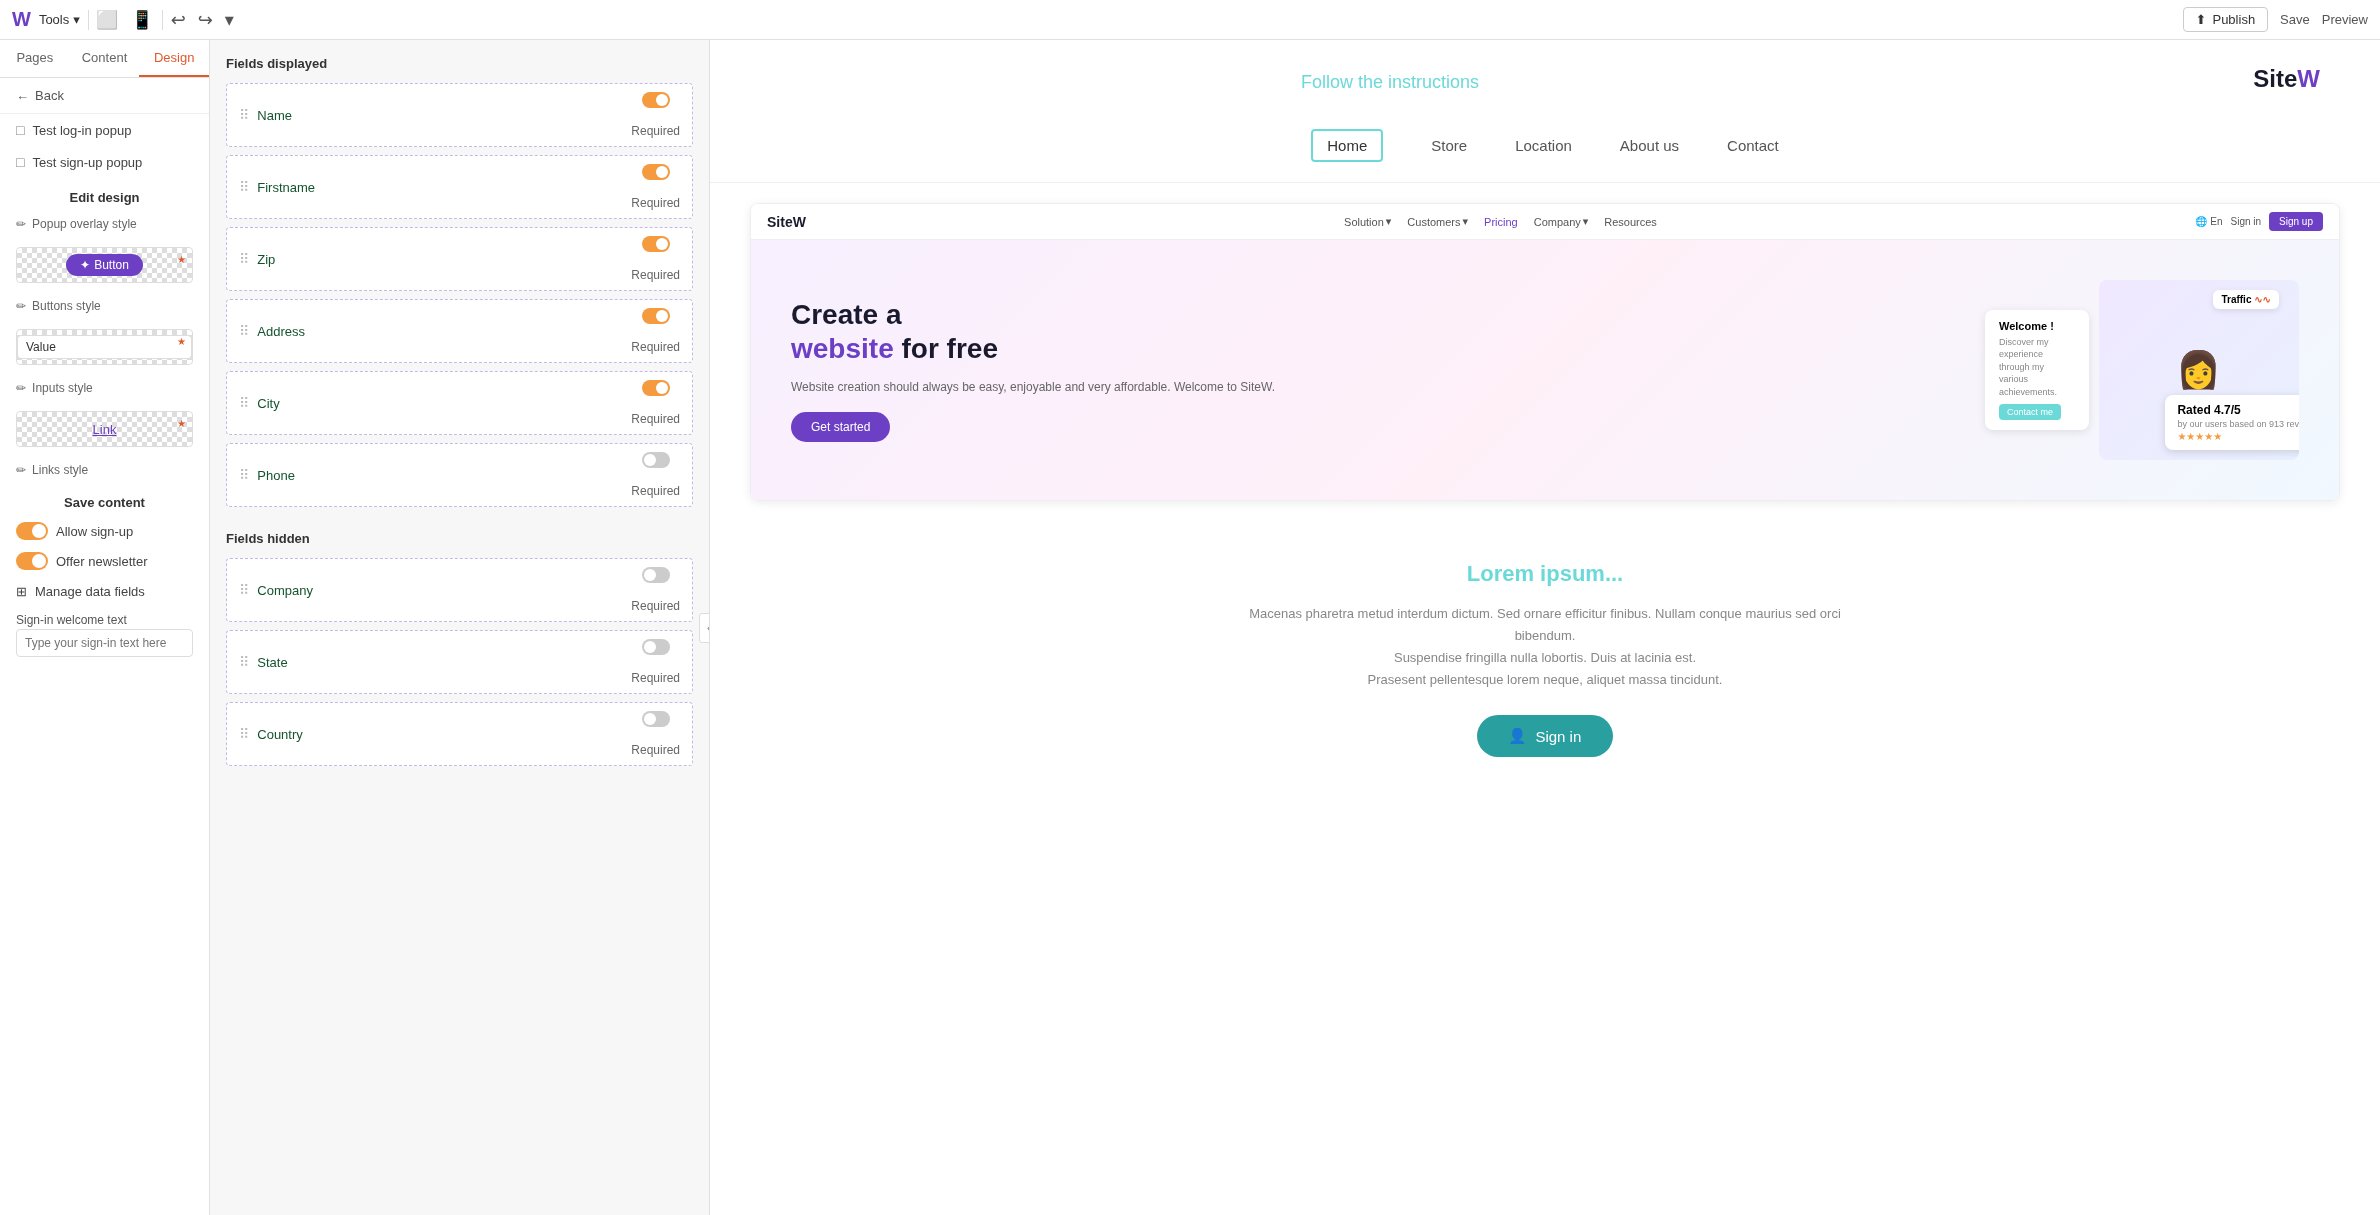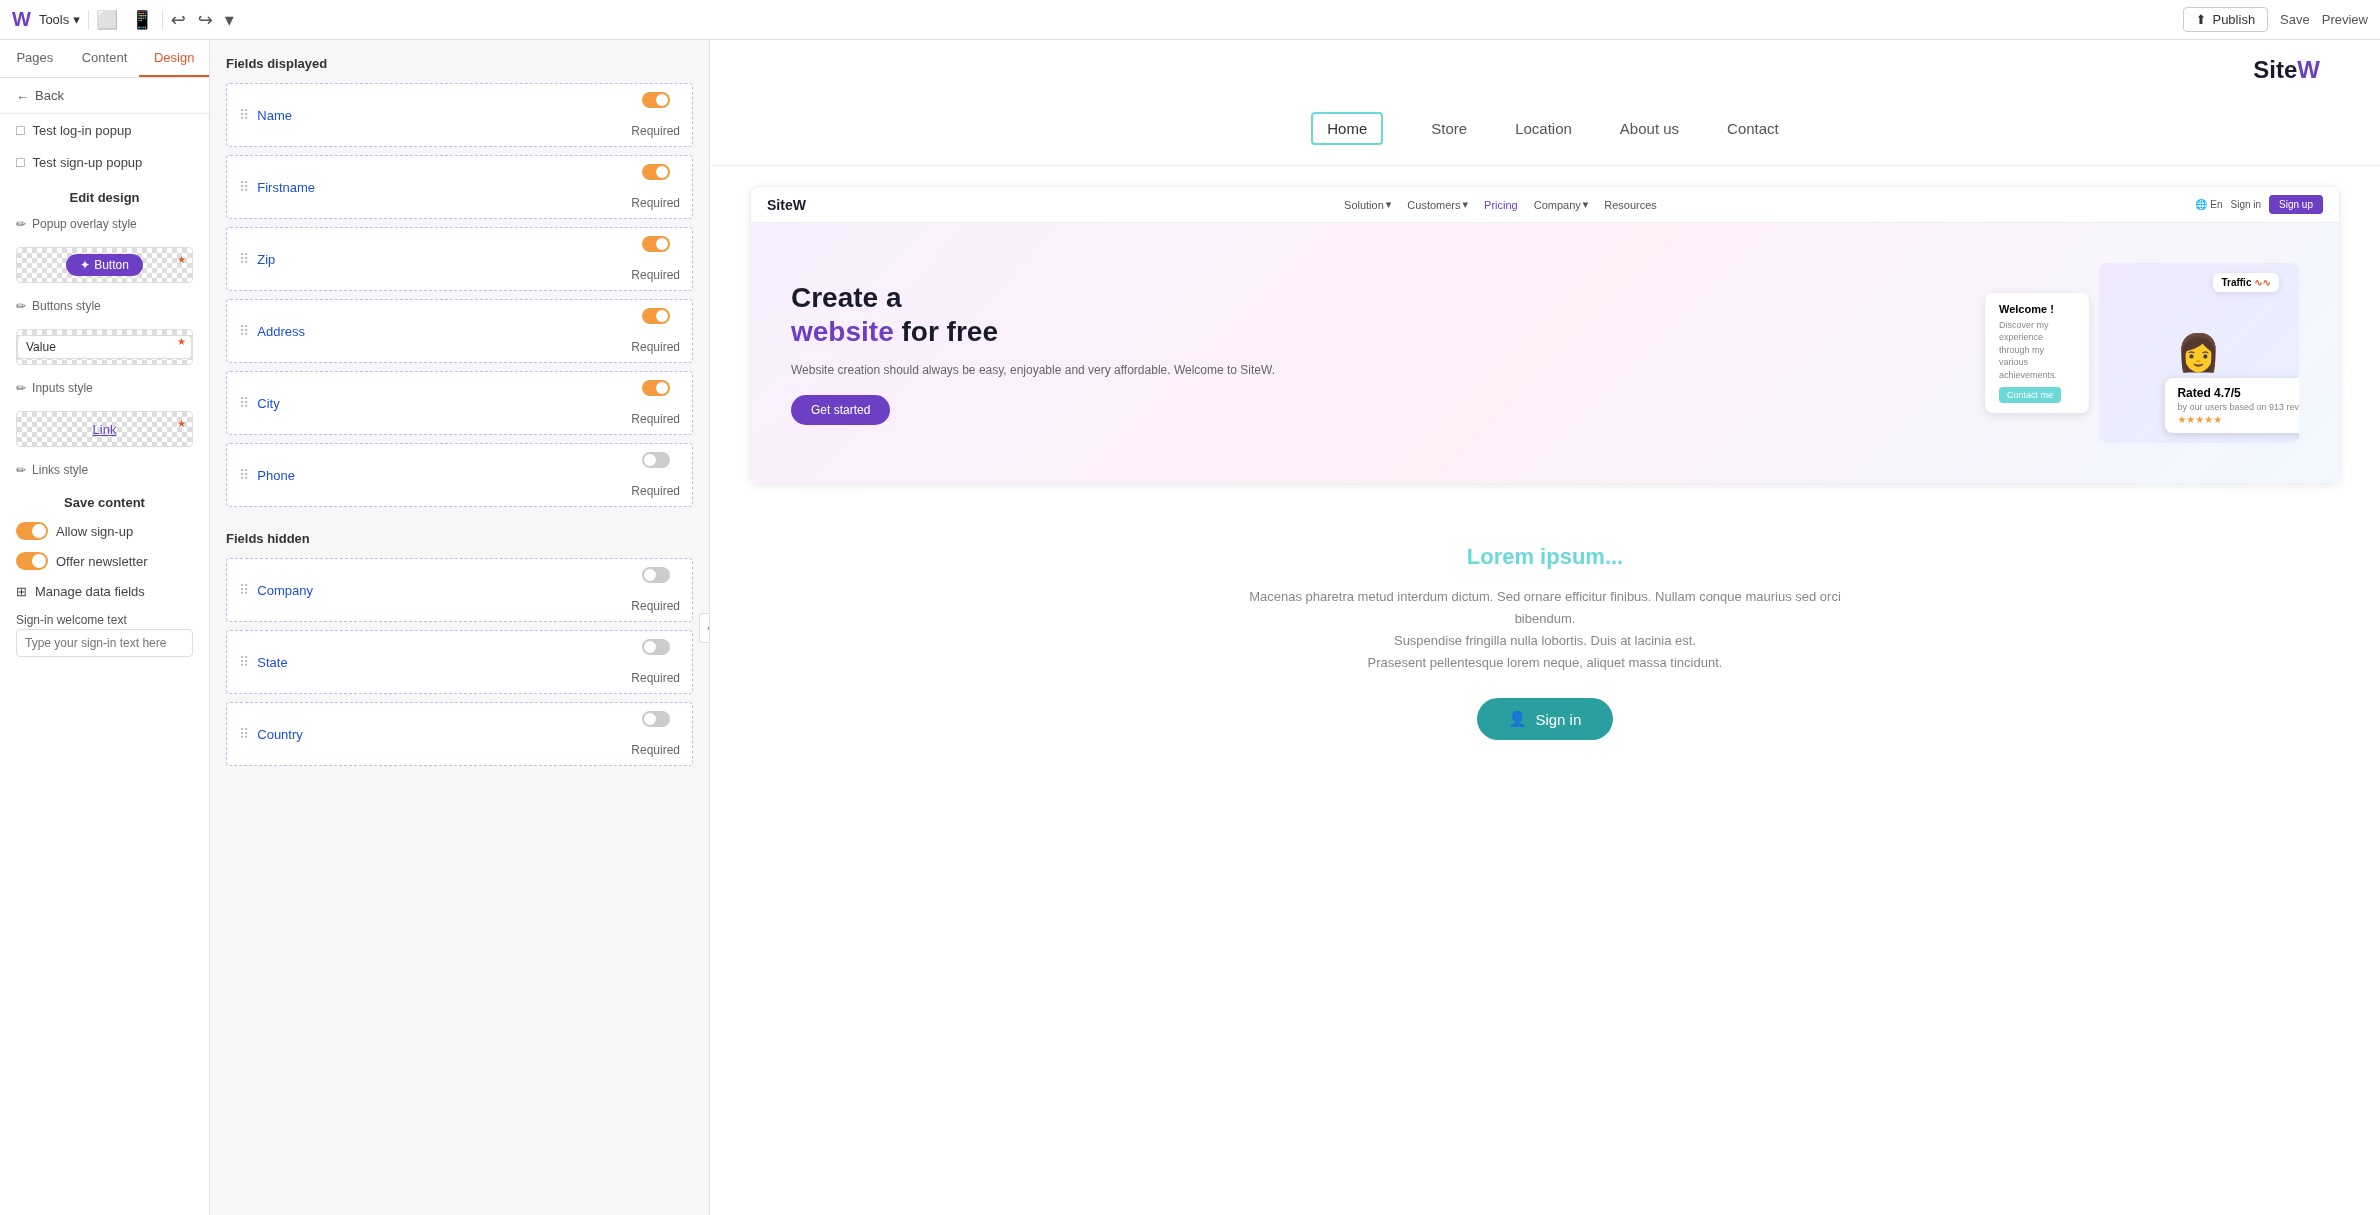--- a/index.html
+++ b/index.html
@@ -99,21 +99,21 @@
     }
     .panel-section { padding: 16px; }
     .panel-section-title { font-size: 13px; font-weight: 600; color: #333; margin-bottom: 12px; }
     .field-row {
       display: flex; align-items: center; justify-content: space-between;
       padding: 8px 12px; background: #fff; border: 1px dashed #c5b8e8;
       border-radius: 4px; margin-bottom: 8px;
     }
     .field-row-left { display: flex; align-items: center; gap: 8px; }
     .drag-icon { color: #bbb; font-size: 14px; cursor: grab; }
-    .field-name { font-size: 13px; color: #1d4ed8; }
+    .field-name { font-size: 13px; color: #14532d; }
     .field-controls { display: flex; align-items: center; gap: 16px; flex-direction: column; }
     .toggle-sm {
       width: 28px; height: 16px; border-radius: 8px; background: #f59b3f;
       position: relative; cursor: pointer;
     }
     .toggle-sm::after {
       content: ''; position: absolute; top: 2px; right: 2px;
       width: 12px; height: 12px; border-radius: 50%; background: #fff;
     }
     .toggle-sm.off { background: #ccc; }
@@ -464,20 +464,23 @@
     </div>
 
     <div class="collapse-btn">‹</div>
   </div>
 
   <div class="canvas">
     <div class="canvas-inner">
 
       <div style="display:flex; align-items:center; justify-content:space-between; padding: 16px 60px 8px;">
         <div style="flex:1"></div>
+        <div class="follow-header" style="flex:2; text-align:center;">
+          <div class="follow-title">Follow the instructions</div>
+        </div>
         <div style="flex:2; text-align:right;">
           <span class="canvas-logo">Site<span>W</span></span>
         </div>
       </div>
 
       <div class="canvas-header">
         <div style="flex:1"></div>
         <div class="canvas-nav">
           <div class="canvas-nav-item active">Home</div>
           <div class="canvas-nav-item">Store</div>

